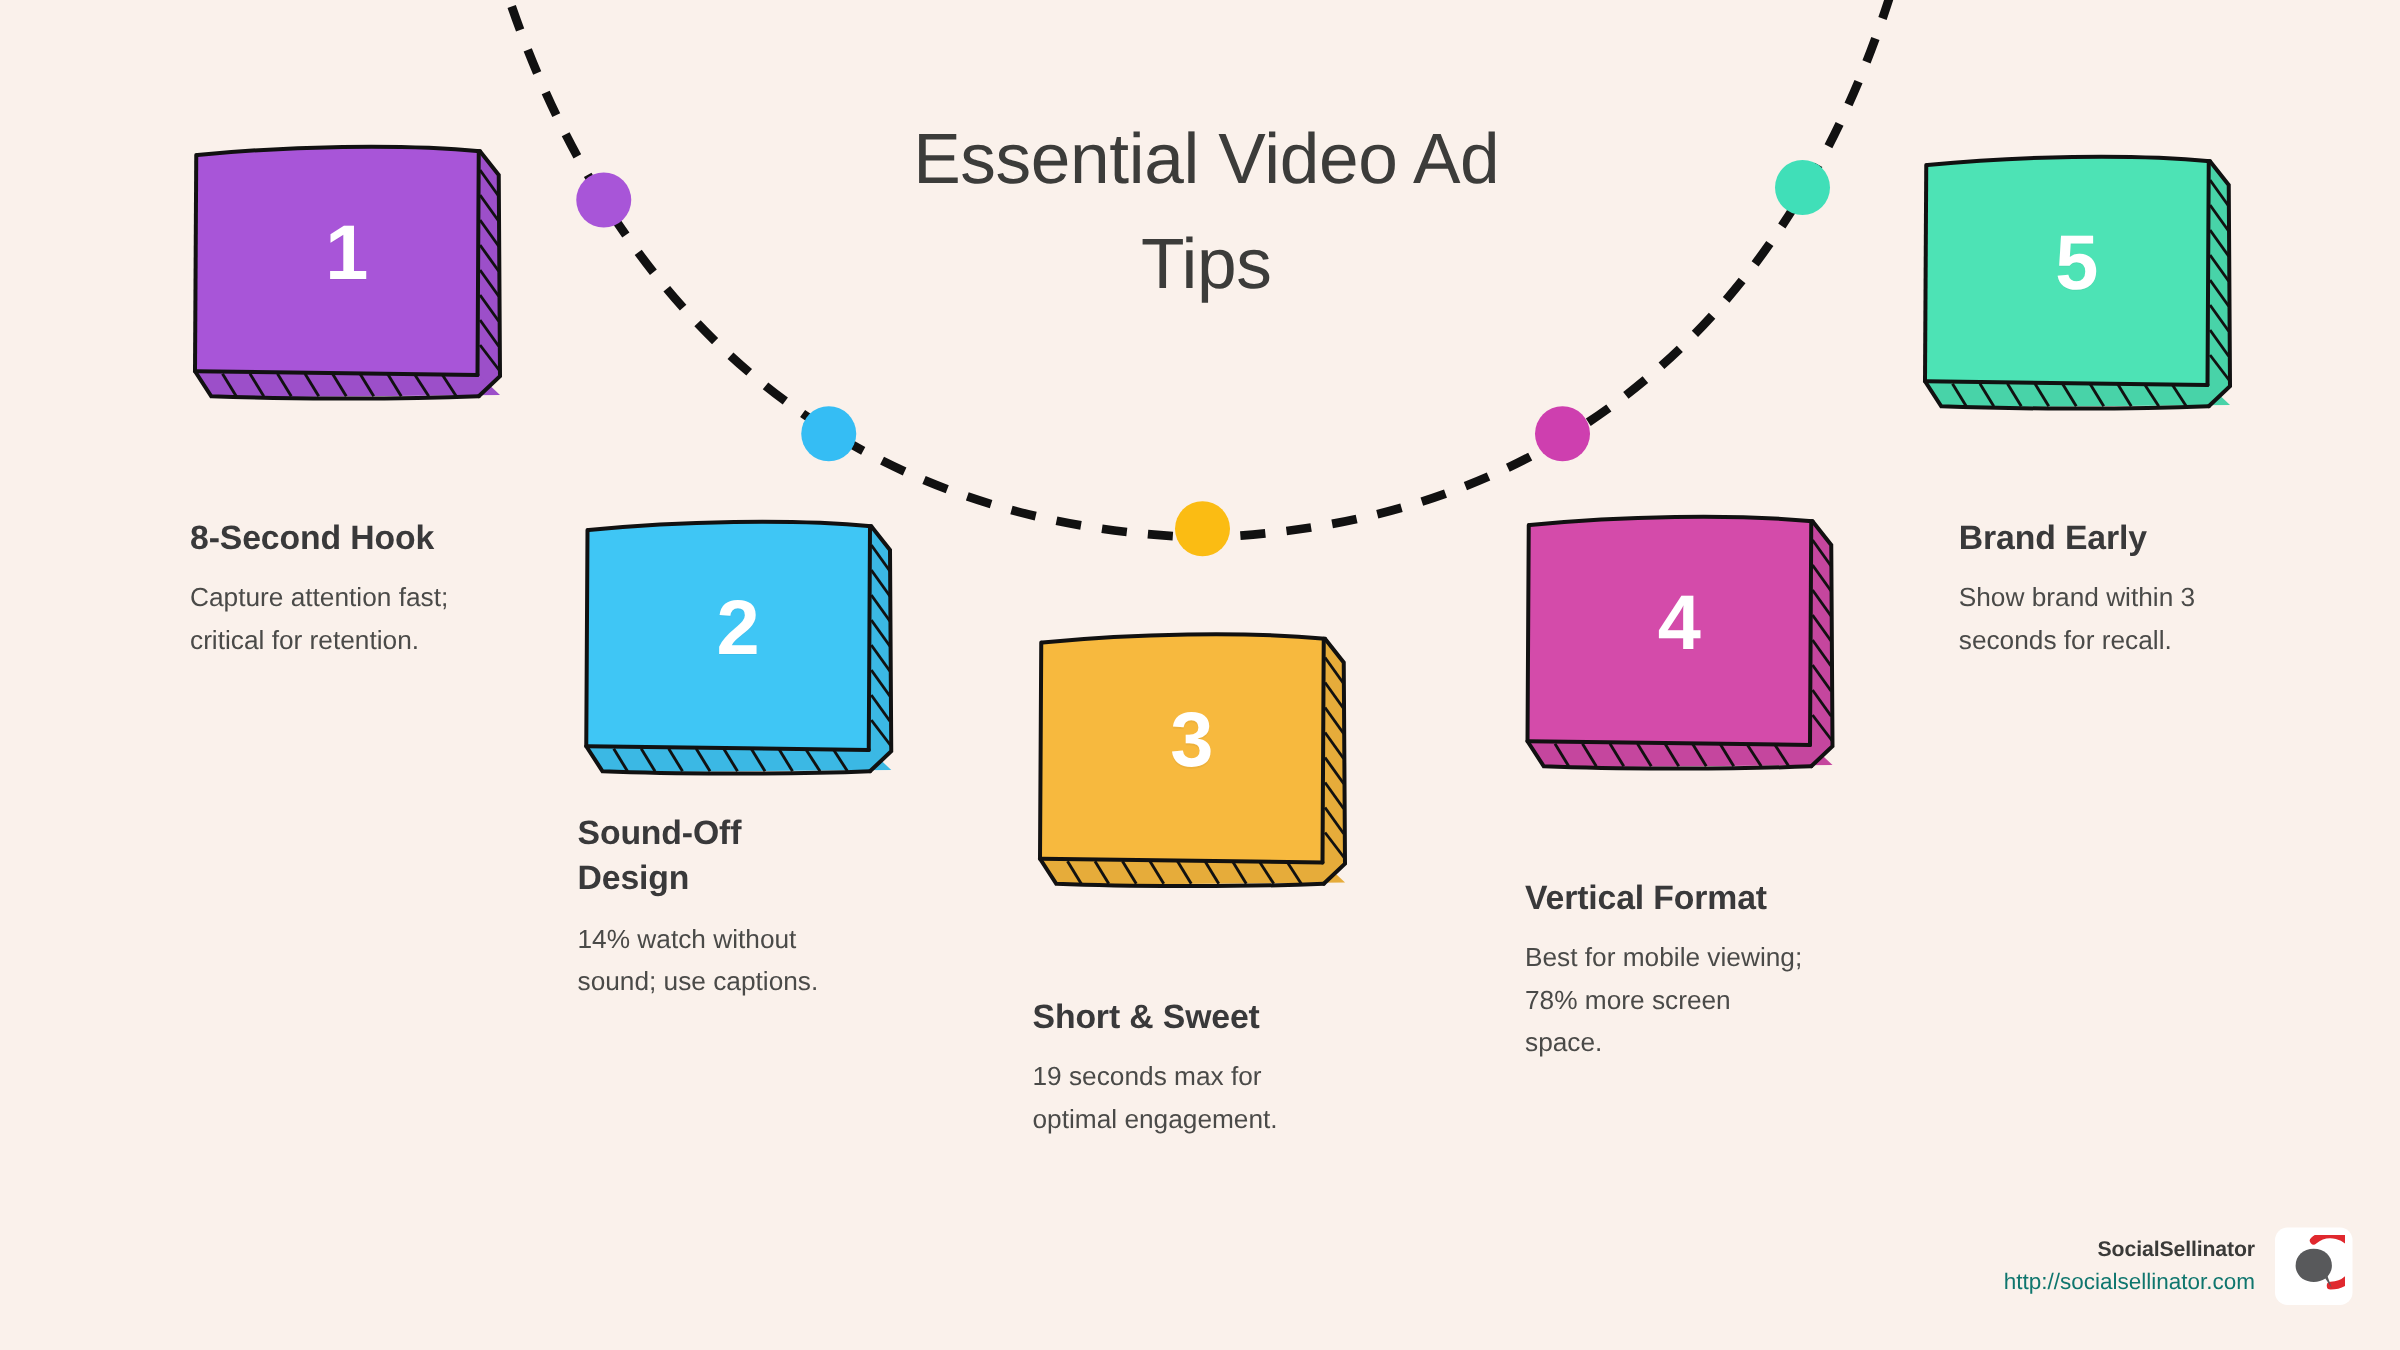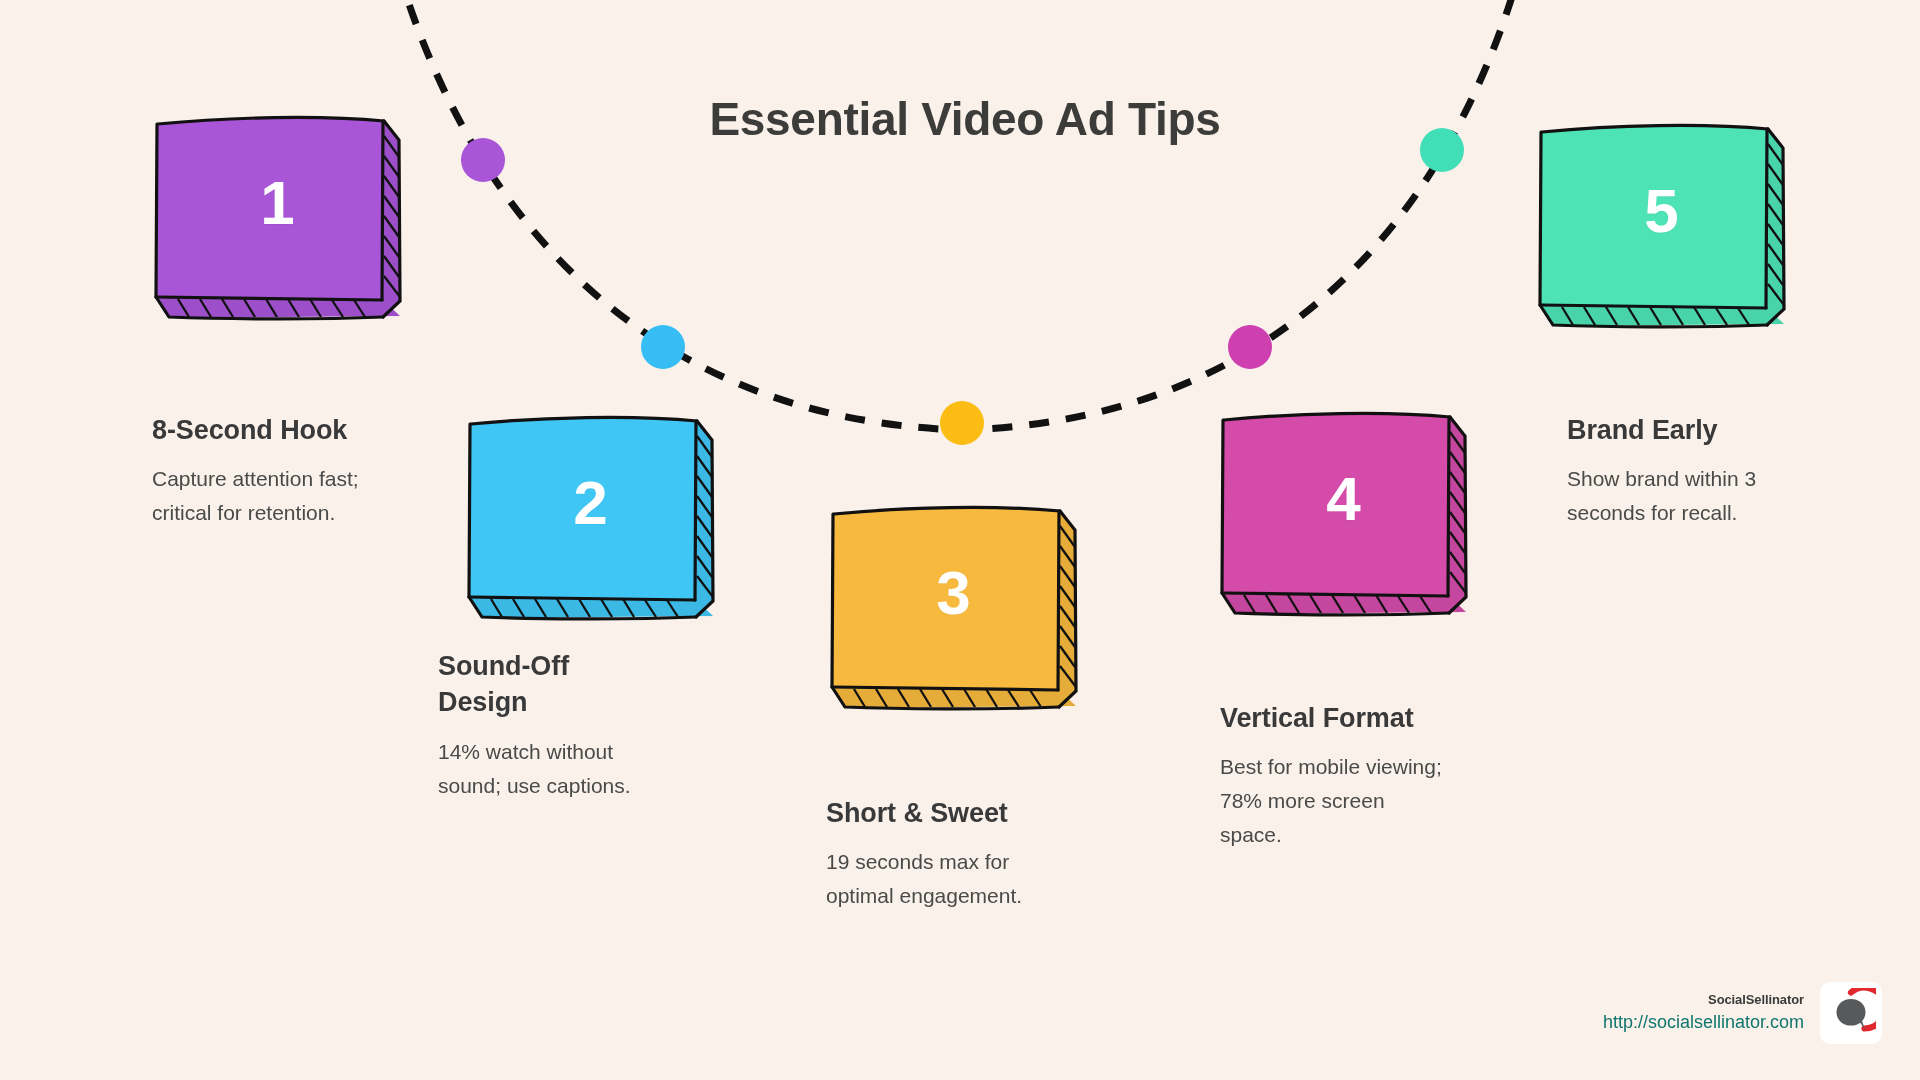--- a/index.html
+++ b/index.html
@@ -10,22 +10,22 @@
     position:relative;
   }
   #stage { position:absolute; left:0; top:0; width:1920px; height:1080px; }
 
   
   .title {
     position:absolute;
     left:690px; top:85px;
     width:550px;
     text-align:center;
-    font-size:46px;
-    font-weight:700;
+    font-size:57px;
+    font-weight:400;
     line-height:1.48;
     letter-spacing:-0.3px;
     color:#3C3C3A;
   }
 
   
   .arc-layer { position:absolute; left:0; top:0; width:1920px; height:1080px; pointer-events:none; }
 
   
   .card { position:absolute; }
@@ -64,21 +64,21 @@
   
   .footer {
     position:absolute;
     right:38px; bottom:36px;
     display:flex;
     align-items:center;
     gap:16px;
   }
   .footer .txt { text-align:right; }
   .footer .brand {
-    font-size:13px;
+    font-size:17px;
     font-weight:700;
     color:#3A3A38;
     line-height:1.5;
     letter-spacing:-0.1px;
   }
   .footer .url {
     font-size:18px;
     font-weight:400;
     color:#0f766e;
     line-height:1.5;
@@ -187,21 +187,21 @@
           <path d="M116 189 L127 207"></path>
           <path d="M138 189 L149 207"></path>
         <path d="M160 189 L171 207"></path>
           <path d="M182 190 L193 207"></path>
           <path d="M204 190 L215 207"></path>
       </g>
     </svg>
     <div class="num" style="top:62px;">2</div>
   </div>
 
-  <div class="block" style="left:438px; top:648px; width:275px;">
+  <div class="block" style="left:462px; top:648px; width:275px;">
     <div class="h">Sound-Off
 Design</div>
     <div class="p">14% watch without
 sound; use captions.</div>
   </div>
 
   <div class="card" style="left:826px; top:500px; width:255px; height:215px;">
     <svg width="255" height="215" viewBox="0 0 255 215">
       <g>
         <path d="M232 10 L248 30 L250 190 L233 206 Z" fill="#e6ac3a" class="side-fill-3"></path>

